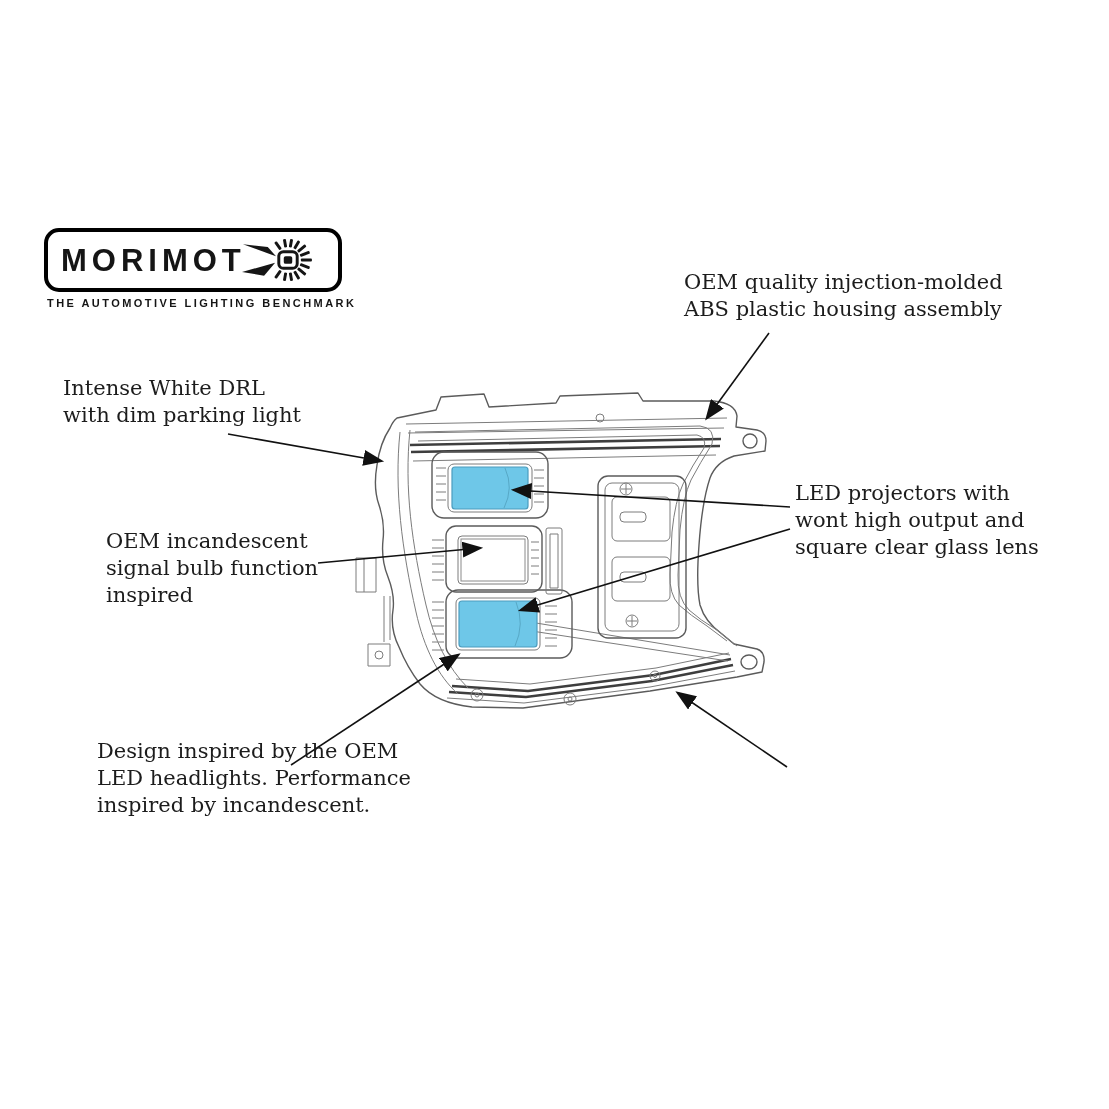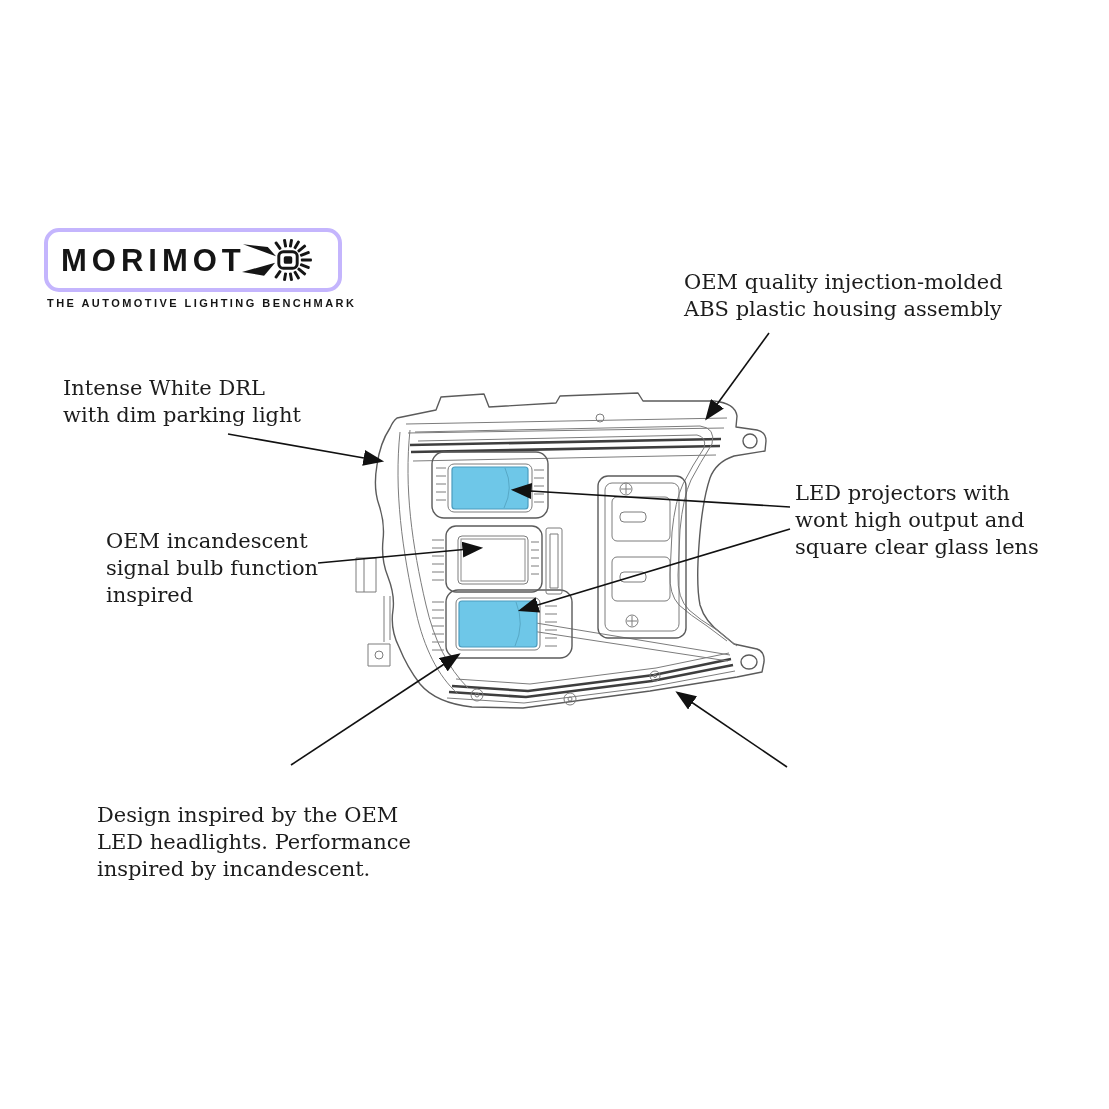--- a/index.html
+++ b/index.html
@@ -1,20 +1,20 @@
 <!DOCTYPE html>
 <html><head>
 <meta charset="utf-8">
 <style>
   html,body{margin:0;padding:0;background:#ffffff;}
   .stage{position:relative;width:1109px;height:1109px;background:#ffffff;overflow:hidden;
          font-family:"DejaVu Serif", serif;}
   
   .logo-box{position:absolute;left:44px;top:228px;width:298px;height:64px;
-            border:4px solid #c4b5fd;border-radius:15px;box-sizing:border-box;
+            border:4px solid #000000;border-radius:15px;box-sizing:border-box;
             display:flex;align-items:center;padding-left:13px;background:#fff;}
   .brand{font-family:"Liberation Sans", sans-serif;font-weight:bold;font-size:31px;
          letter-spacing:5px;color:#151515;line-height:1;}
   .burst{margin-left:-4px;}
   .logo-tagline{position:absolute;left:47px;top:297px;width:300px;white-space:nowrap;
                 font-family:"Liberation Sans", sans-serif;font-weight:bold;font-size:11px;
                 letter-spacing:2.45px;color:#151515;}
   
   .callout{position:absolute;font-size:21px;line-height:27px;color:#1c1c1c;}
   .callout .ln{display:block;white-space:nowrap;}
@@ -198,20 +198,20 @@
     <span class="ln">signal bulb function</span>
     <span class="ln">inspired</span>
   </div>
 
   <div class="callout" style="left:795px;top:480px">
     <span class="ln">LED projectors with</span>
     <span class="ln">wont high output and</span>
     <span class="ln">square clear glass lens</span>
   </div>
 
-  <div class="callout" style="left:97px;top:802px">
+  <div class="callout" style="left:97px;top:738px">
     <span class="ln">Design inspired by the OEM</span>
     <span class="ln">LED headlights. Performance</span>
     <span class="ln">inspired by incandescent.</span>
   </div>
 
 
 </div>
 
 </body></html>

